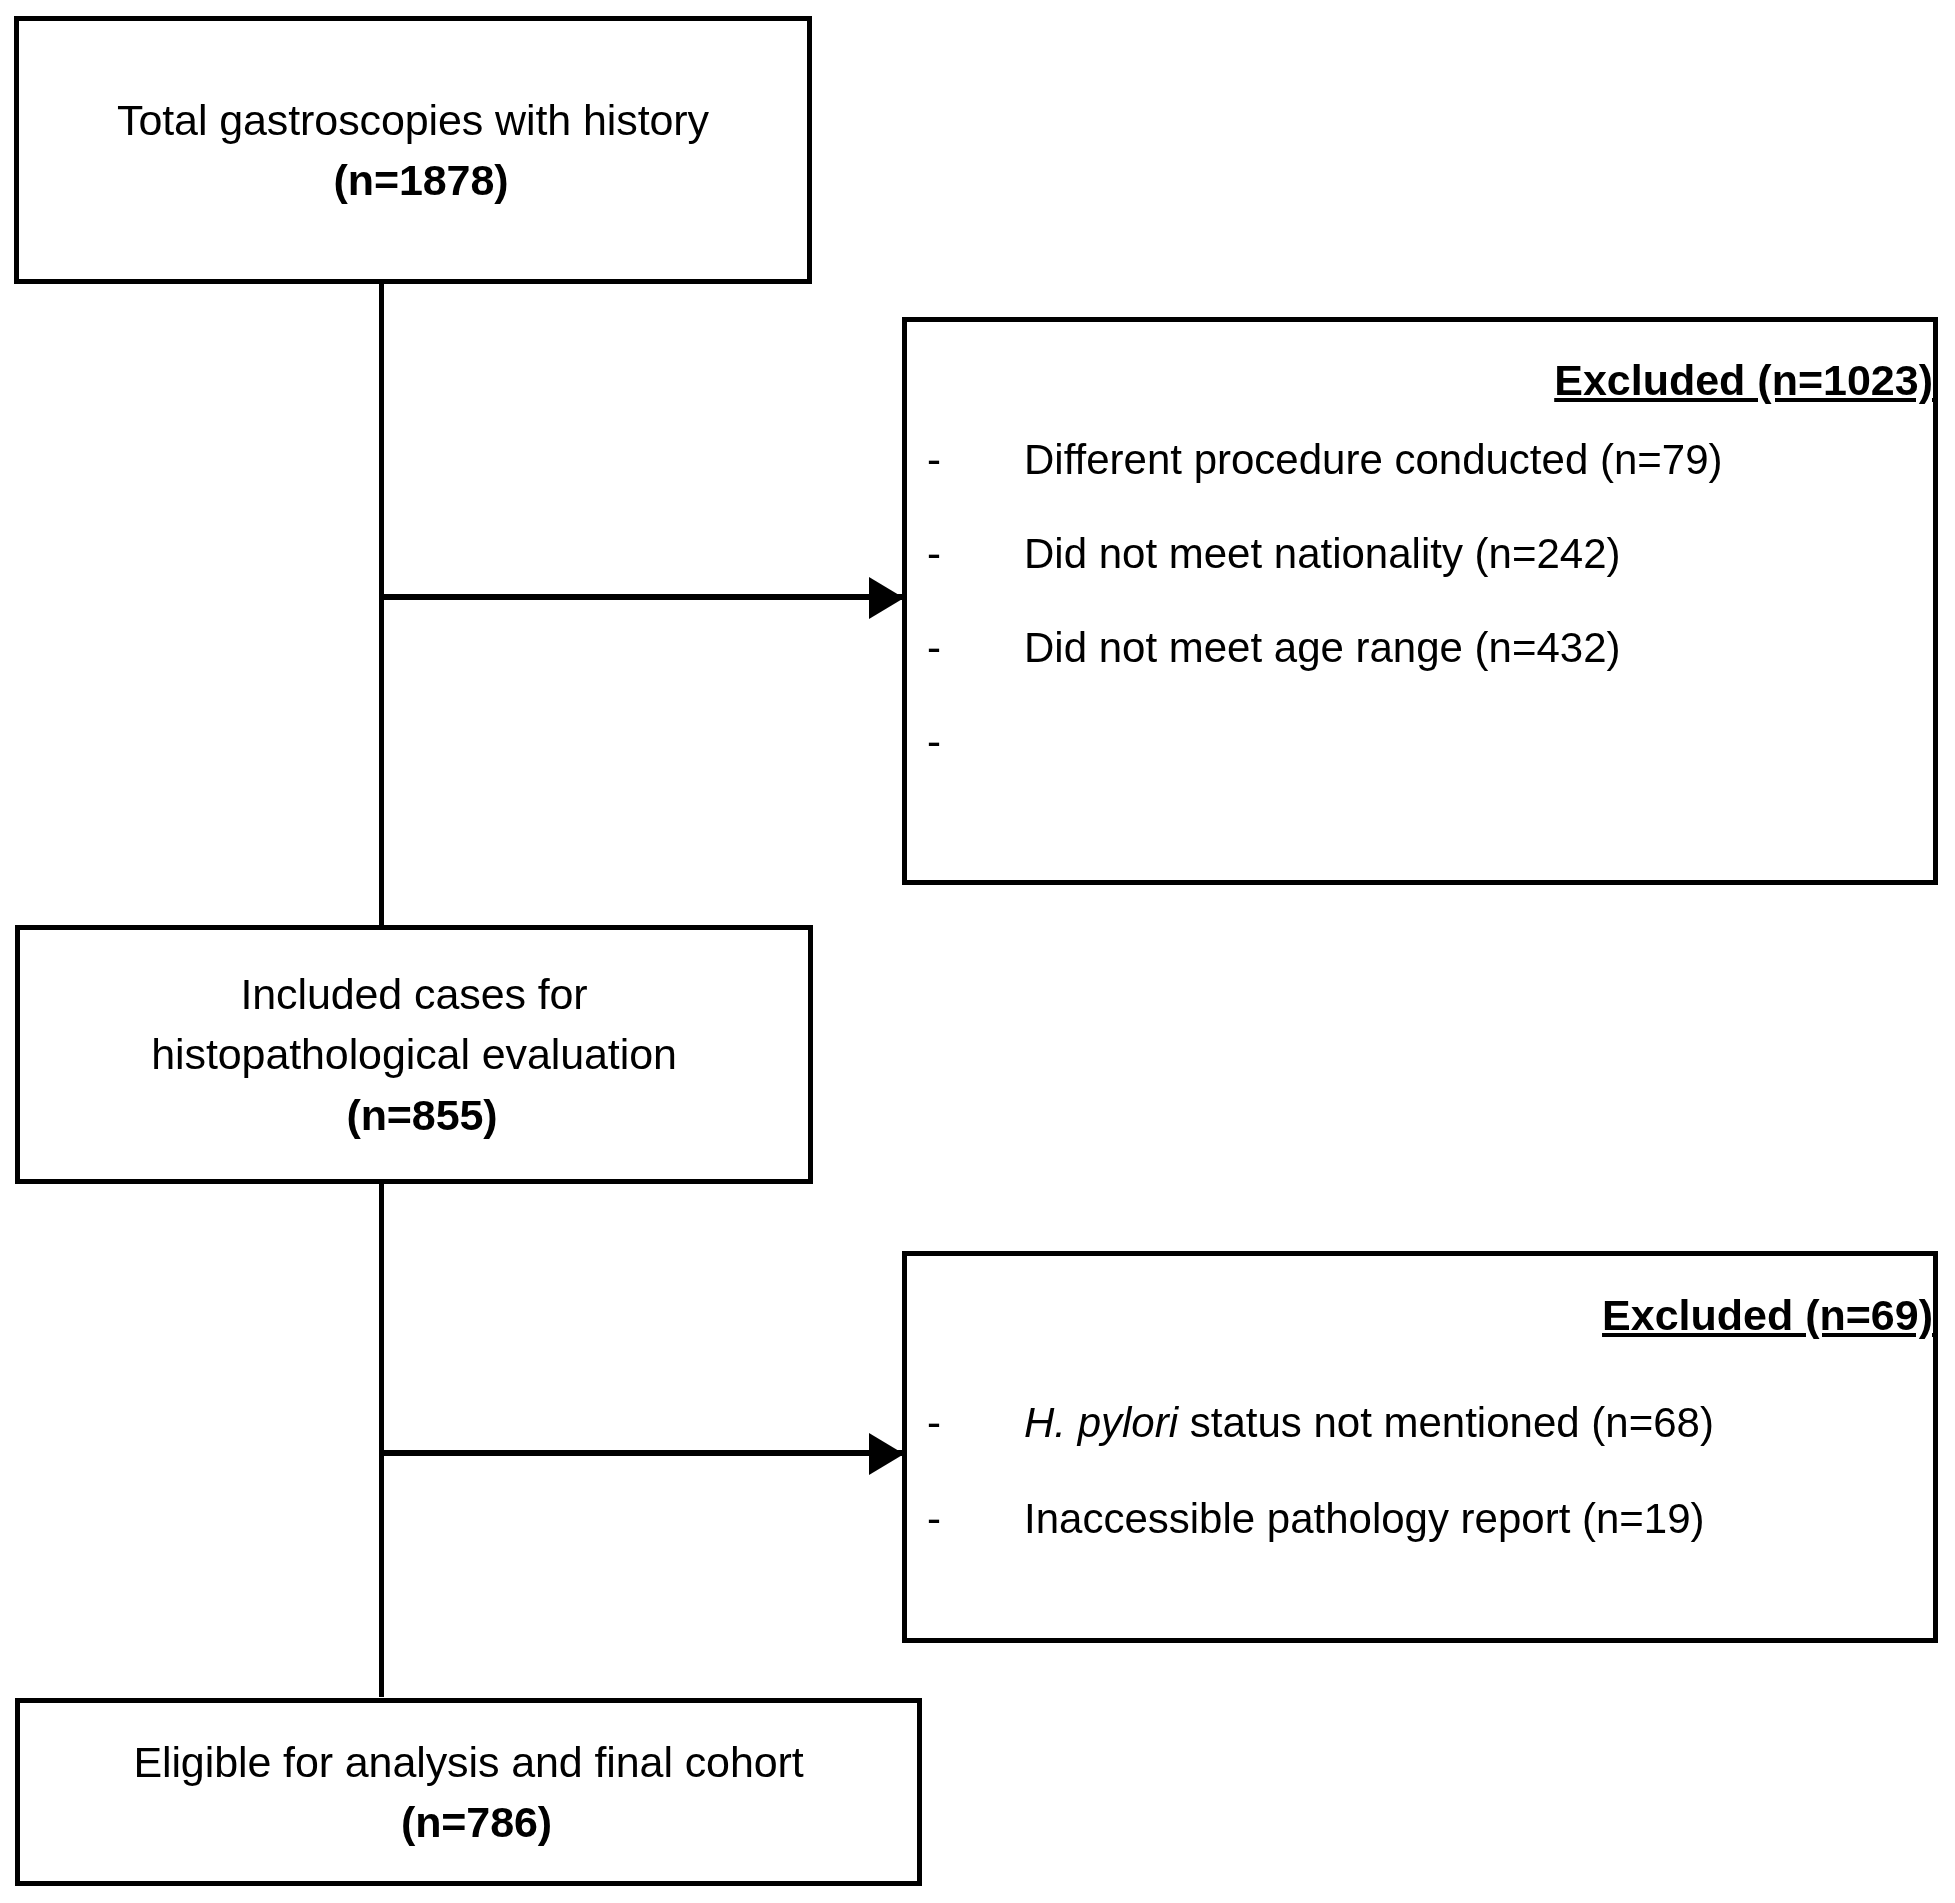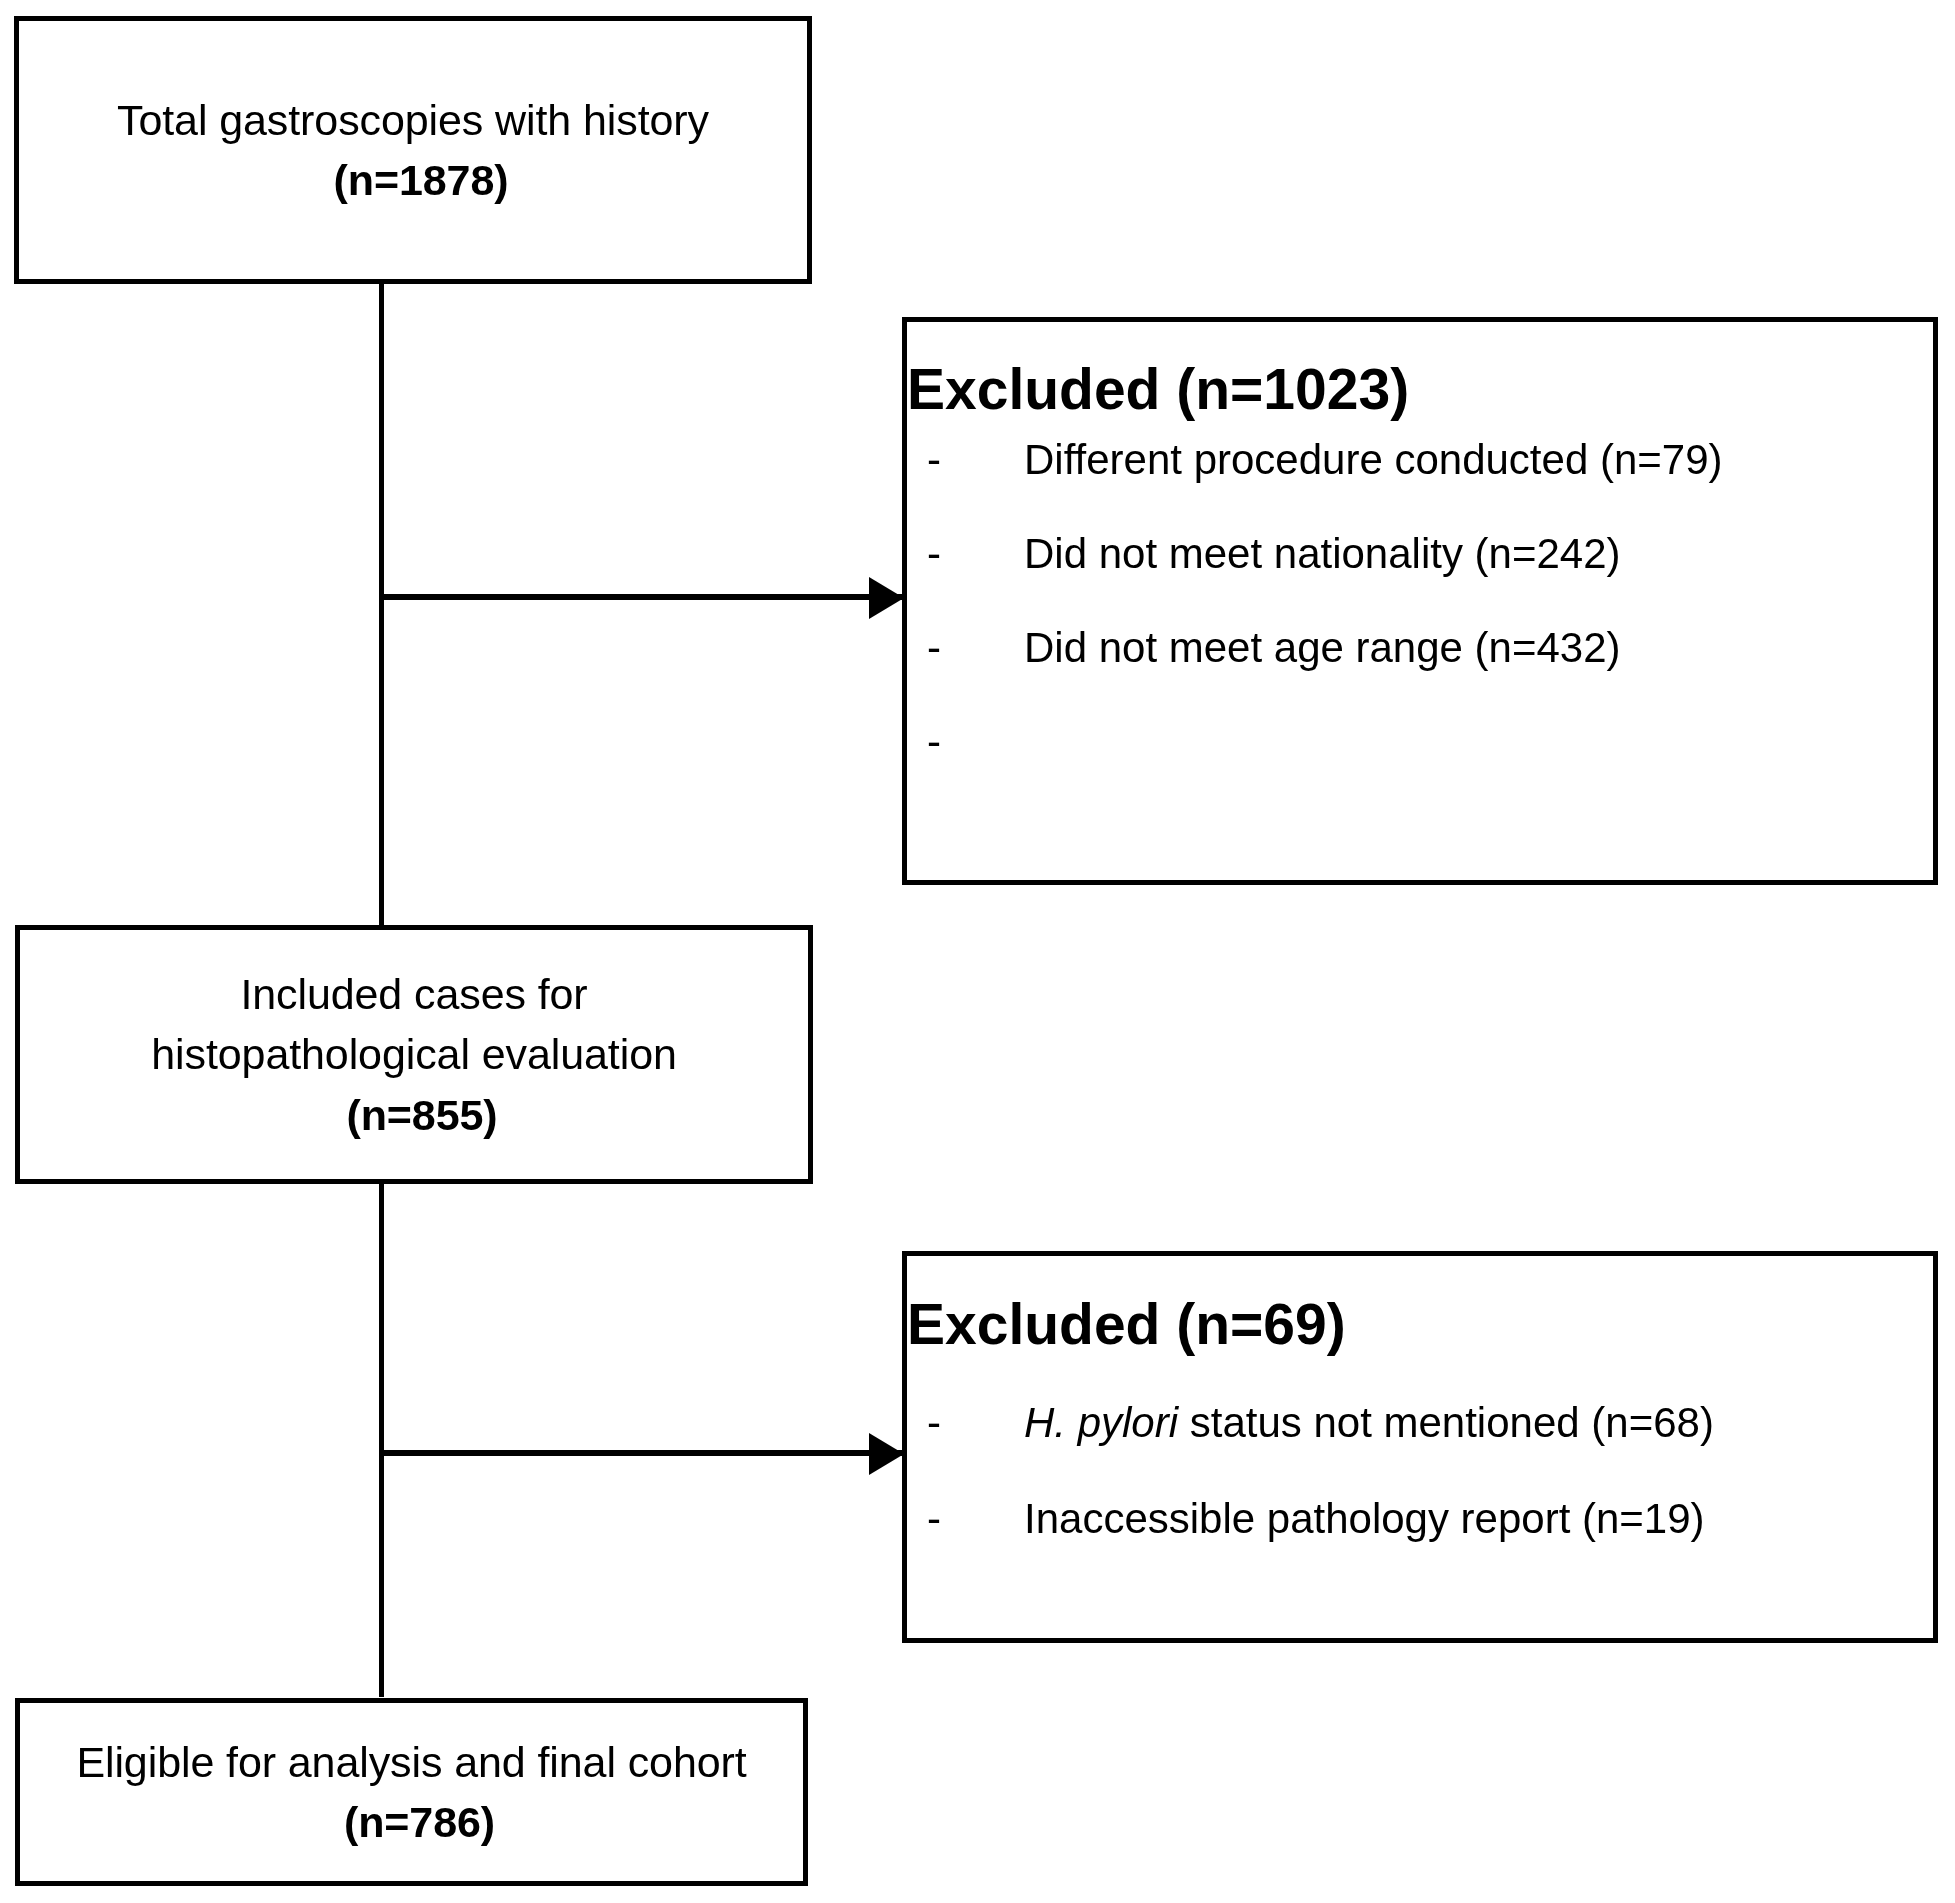--- a/index.html
+++ b/index.html
@@ -34,40 +34,41 @@
     font-size: 43px;
     line-height: 1.40;
     letter-spacing: -0.1px;
     white-space: nowrap;
   }
   .box-line.bold { font-weight: bold; margin-left: 16px; }
 
   
   #box-total   { left: 14px;  top: 15.7px;   width: 798px; height: 268px; }
   #box-included{ left: 15px;  top: 925px; width: 798px; height: 259px; }
-  #box-eligible{ left: 15px;  top: 1698px; width: 793px; height: 188px; }
+  #box-eligible{ left: 15px;  top: 1698px; width: 907px; height: 188px; }
 
   
   #box-excluded-1 { left: 902px; top: 317px;  width: 1036px; height: 568px; }
   #box-excluded-2 { left: 902px; top: 1251px; width: 1036px; height: 392px; }
 
   .excl-box {
     position: absolute;
     box-sizing: border-box;
     border: 5px solid #000000;
     background: #ffffff;
   }
   .excl-title {
     position: absolute;
     left: 0;
     right: 0;
-    text-align: left;
-    font-size: 57px;
+    text-align: right;
+    font-size: 43px;
     font-weight: bold;
     white-space: nowrap;
+    text-decoration: underline;
   }
   #box-excluded-1 .excl-title { top: 34px; }
   #box-excluded-2 .excl-title { top: 35px; }
 
   .excl-list {
     position: absolute;
     left: 0;
     right: 0;
   }
   #box-excluded-1 .excl-list { top: 117px; }

